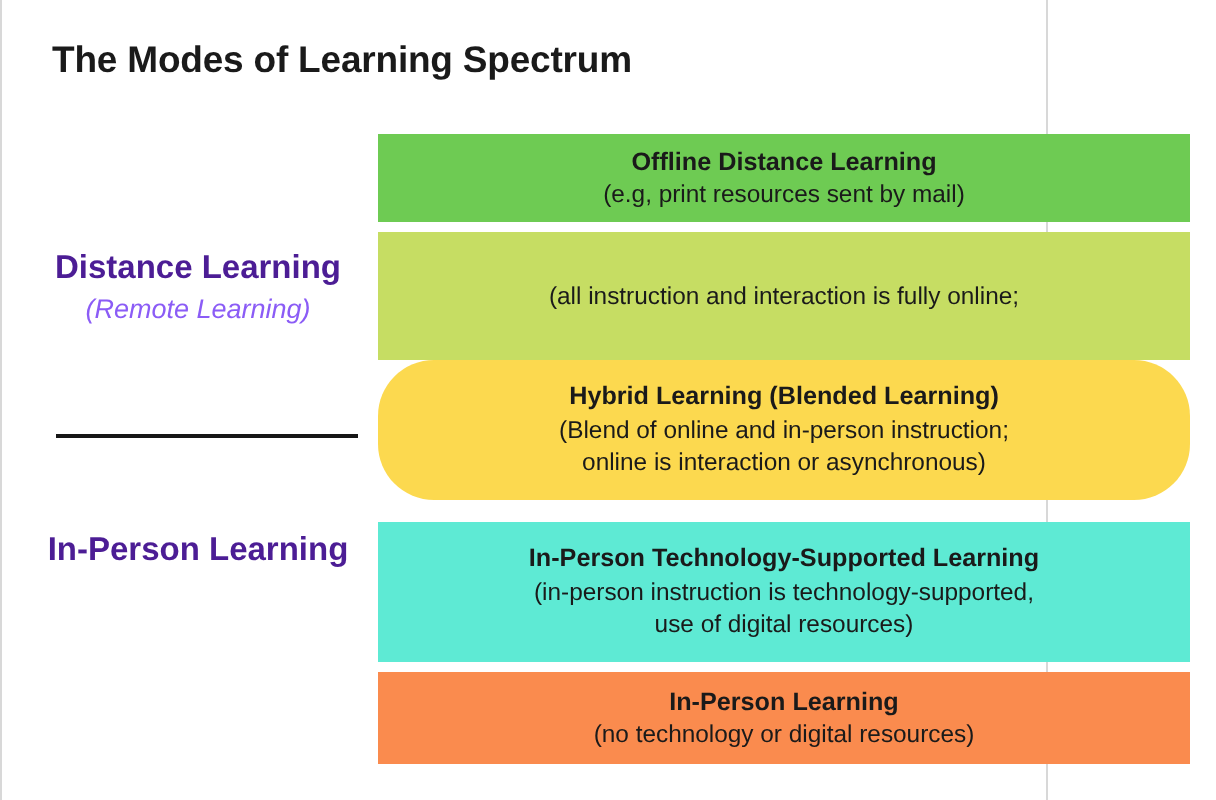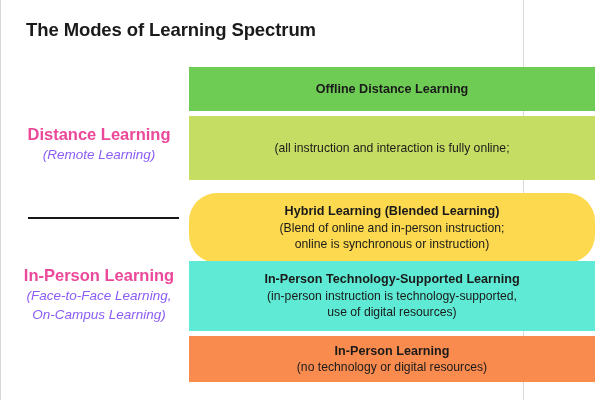--- a/index.html
+++ b/index.html
@@ -42,21 +42,21 @@
     left: 8px;
     width: 180px;
     text-align: center;
   }
   #cat-distance { top: 124px; }
   #cat-inperson { top: 265px; }
 
   .cat-title {
     font-size: 16.5px;
     font-weight: 700;
-    color: #ec4899;
+    color: #4c1d95;
     line-height: 1.25;
     white-space: nowrap;
   }
   .cat-sub {
     font-size: 13.5px;
     font-style: italic;
     font-weight: 400;
     color: #8b5cf6;
     line-height: 1.4;
     margin-top: 1px;
@@ -93,21 +93,21 @@
   }
   .band-desc {
     font-size: 12.2px;
     font-weight: 400;
     line-height: 1.34;
   }
   .band-desc div { white-space: nowrap; }
 
   #band-0 { top: 67px;  height: 44px; background: #6ecb53; }
   #band-1 { top: 116px; height: 64px; background: #c6dd63; }
-  #band-2 { top: 193px; height: 70px; background: #fcd94f; border-radius: 28px; }
+  #band-2 { top: 180px; height: 70px; background: #fcd94f; border-radius: 28px; }
   #band-3 { top: 261px; height: 70px; background: #fcb85a; }
   #band-4 { top: 336px; height: 46px; background: #fa8b4e; }
 </style>
 </head>
 <body>
 
 <div id="slide">
 
   <div id="title">The Modes of Learning Spectrum</div>
 
@@ -115,41 +115,40 @@
     <div class="cat-title">Distance Learning</div>
     <div class="cat-sub">
       <div>(Remote Learning)</div>
     </div>
   </div>
 
   <div id="divider"></div>
 
   <div class="cat-group" id="cat-inperson">
     <div class="cat-title">In-Person Learning</div>
-    <div class="cat-sub">
-      <div>(Face-to-Face Learning,</div>
-      <div>On-Campus Learning)</div>
-    </div>
   </div>
 
   <div class="band" id="band-0" style="background: rgb(110, 203, 83);">
     <div class="band-title">Offline Distance Learning</div>
+    <div class="band-desc">
+      <div>(e.g, print resources sent by mail)</div>
+    </div>
   </div>
 
   <div class="band" id="band-1" style="background: rgb(198, 221, 99);">
     <div class="band-desc">
       <div>(all instruction and interaction is fully online;</div>
     </div>
   </div>
 
   <div class="band" id="band-2" style="background: rgb(252, 217, 79);">
     <div class="band-title">Hybrid Learning (Blended Learning)</div>
     <div class="band-desc">
       <div>(Blend of online and in-person instruction;</div>
-      <div>online is synchronous or instruction)</div>
+      <div>online is interaction or asynchronous)</div>
     </div>
   </div>
 
   <div class="band" id="band-3" style="background: #5eead4;">
     <div class="band-title">In-Person Technology-Supported Learning</div>
     <div class="band-desc">
       <div>(in-person instruction is technology-supported,</div>
       <div>use of digital resources)</div>
     </div>
   </div>

